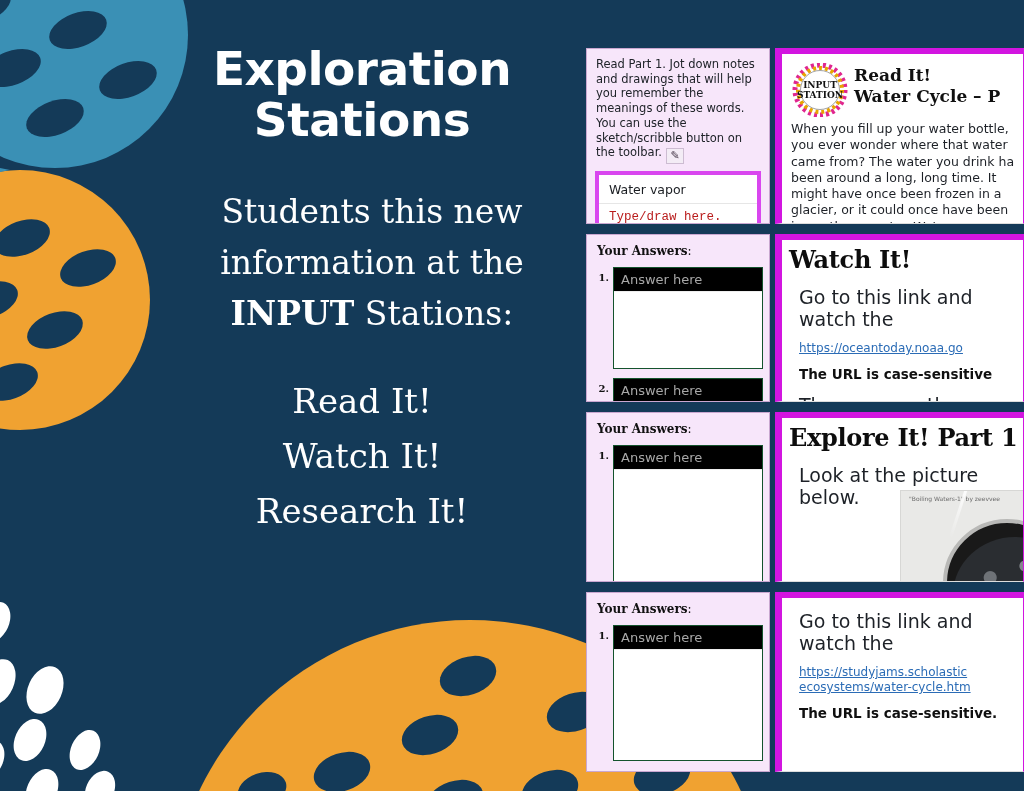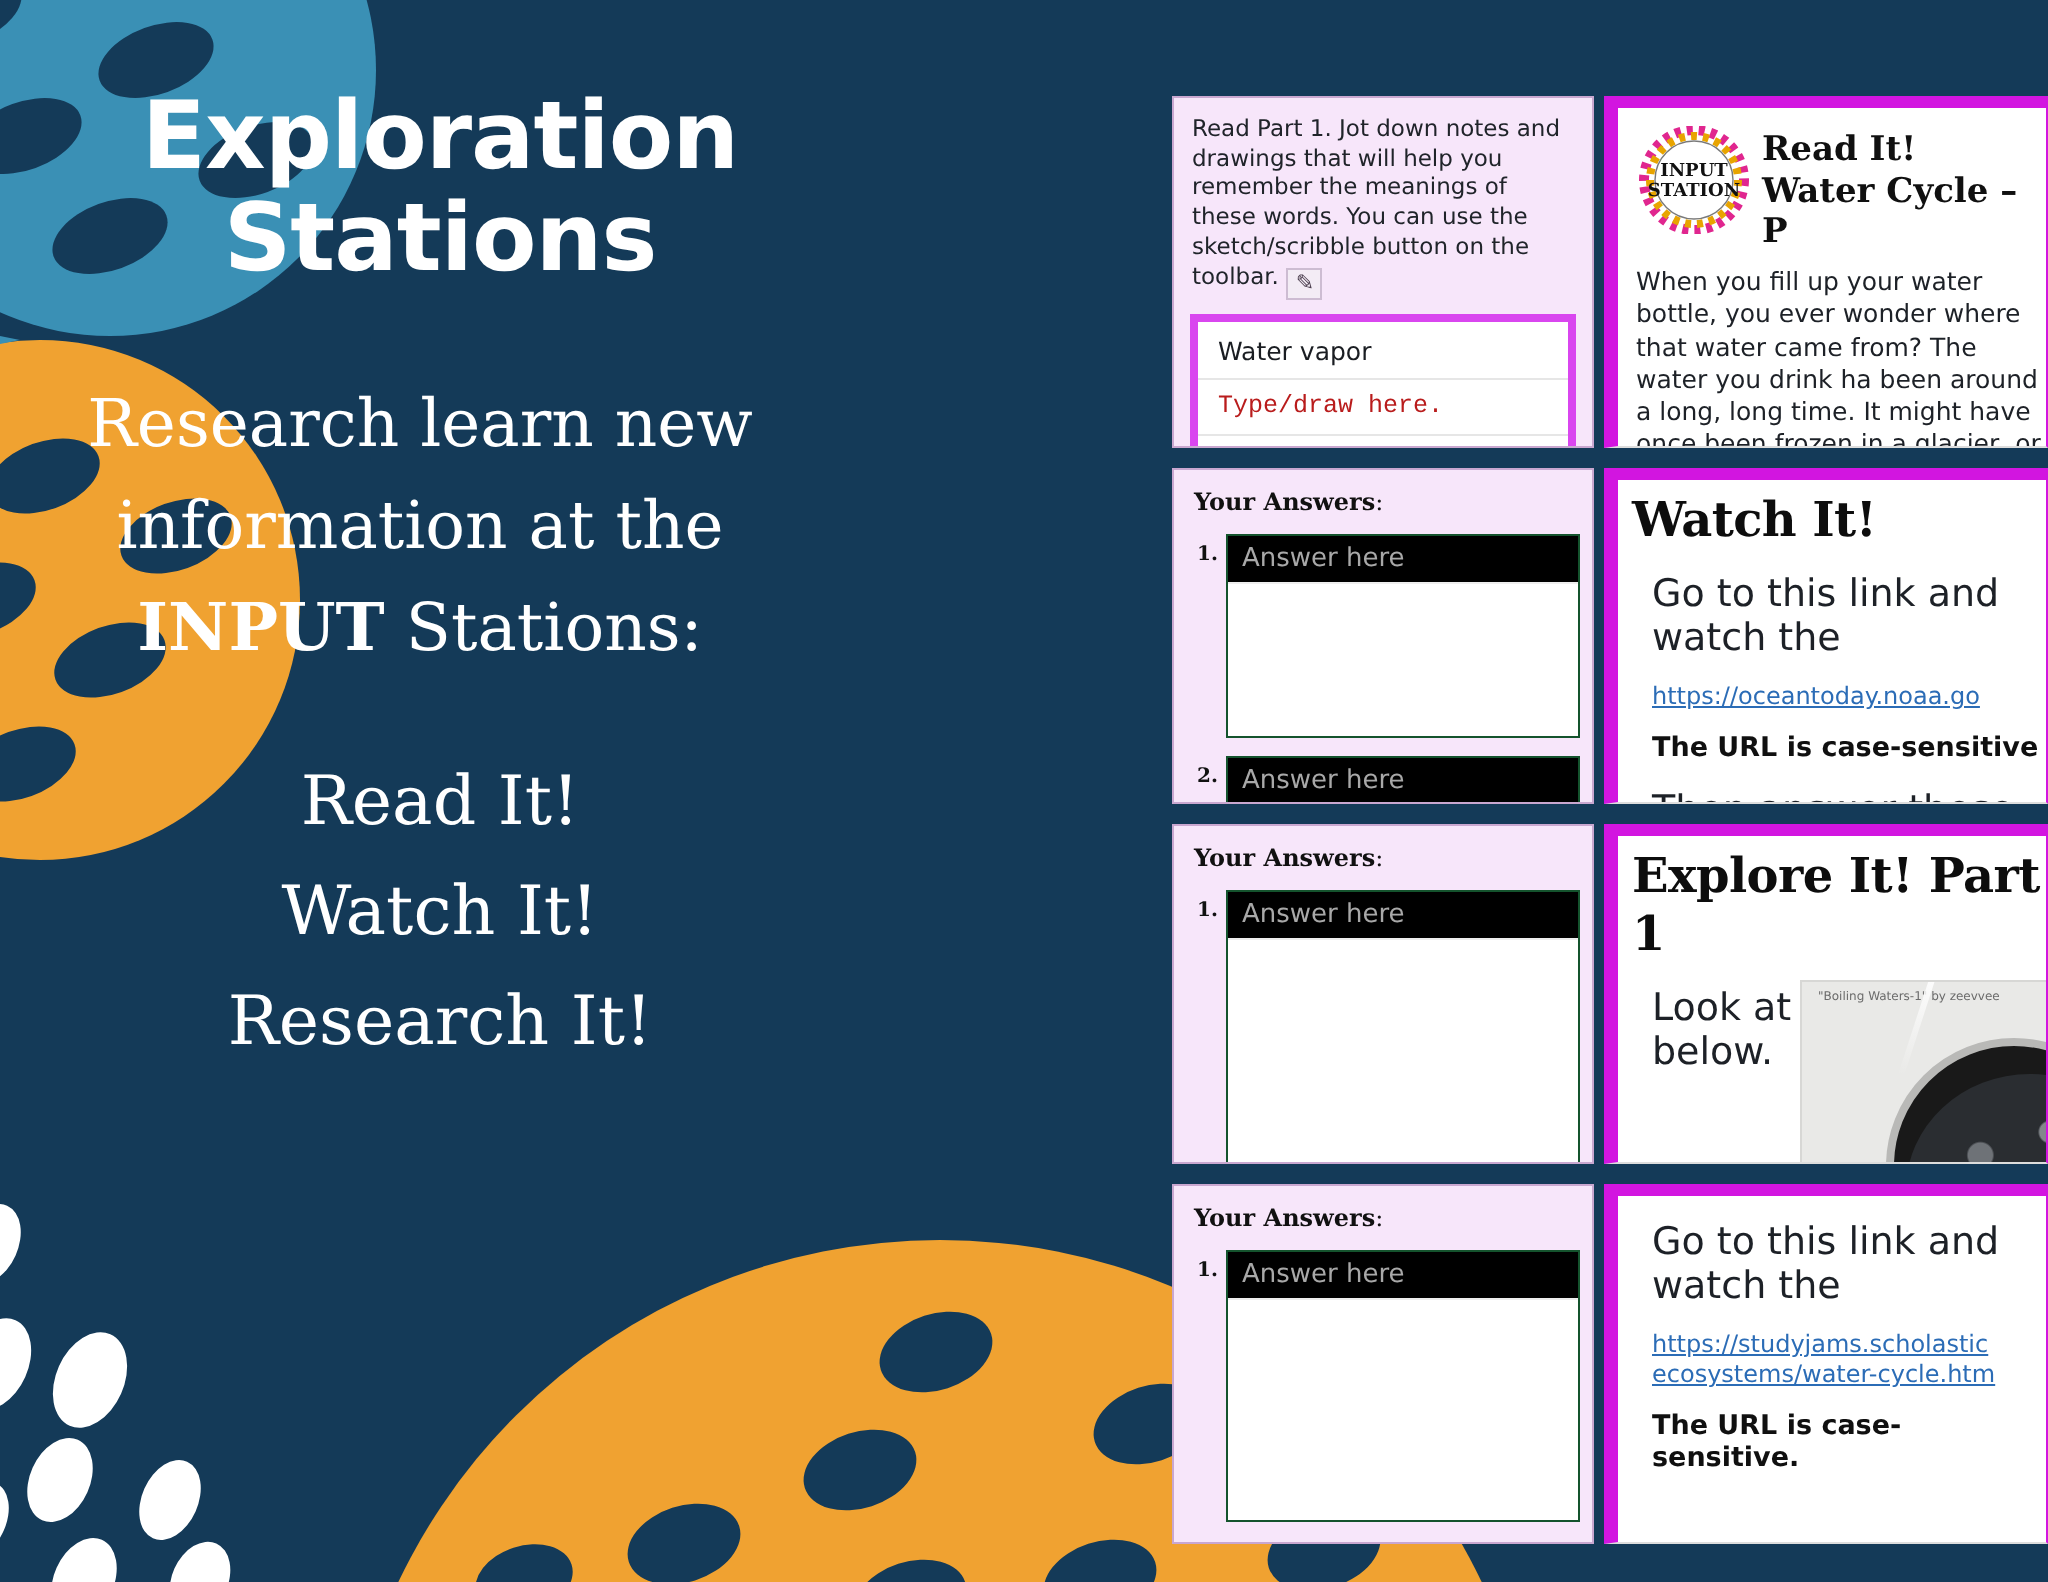--- a/index.html
+++ b/index.html
@@ -8,21 +8,21 @@
     background:#143A58;
     font-family:"Liberation Sans", sans-serif;
     position:relative;
   }
   #stage{position:absolute;inset:0;overflow:hidden;}
   .deco-svg{position:absolute;left:0;top:0;width:1024px;height:791px;}
 
   
   .left-col{
     position:absolute;left:0;top:0;width:582px;height:791px;
-    display:flex;flex-direction:column;align-items:flex-start;
+    display:flex;flex-direction:column;align-items:flex-end;
     z-index:5;
   }
   .title{
     margin-top:44px;
     width:440px;
     text-align:center;
     color:#ffffff;
     font-family:"DejaVu Sans", sans-serif;
     font-weight:bold;
     font-size:47px;
@@ -60,21 +60,21 @@
     gap:5px;
     margin-bottom:10px;
   }
   .card{
     position:relative;
     overflow:hidden;
     background:#ffffff;
   }
   
   .card-left{
-    width:211px;
+    width:184px;
     background:#F7E6FA;
     border:1px solid #c9a7d0;
     box-sizing:border-box;
   }
   
   .card-right{
     flex:1;
     background:#ffffff;
     box-sizing:border-box;
     border-top:6px solid #D215E0;
@@ -295,21 +295,21 @@
     </g>
   </svg>
 
   <div class="left-col">
     <div class="title">
       <div>Exploration</div>
       <div>Stations</div>
     </div>
 
     <div class="subtitle">
-      <span>Research learn new information at the </span><b>INPUT</b><span> Stations:</span>
+      <span>Students this new information at the </span><b>INPUT</b><span> Stations:</span>
     </div>
 
     <div class="station-list">
       <div>Read It!</div>
       <div>Watch It!</div>
       <div>Research It!</div>
     </div>
   </div>
 
   <div class="right-col">

